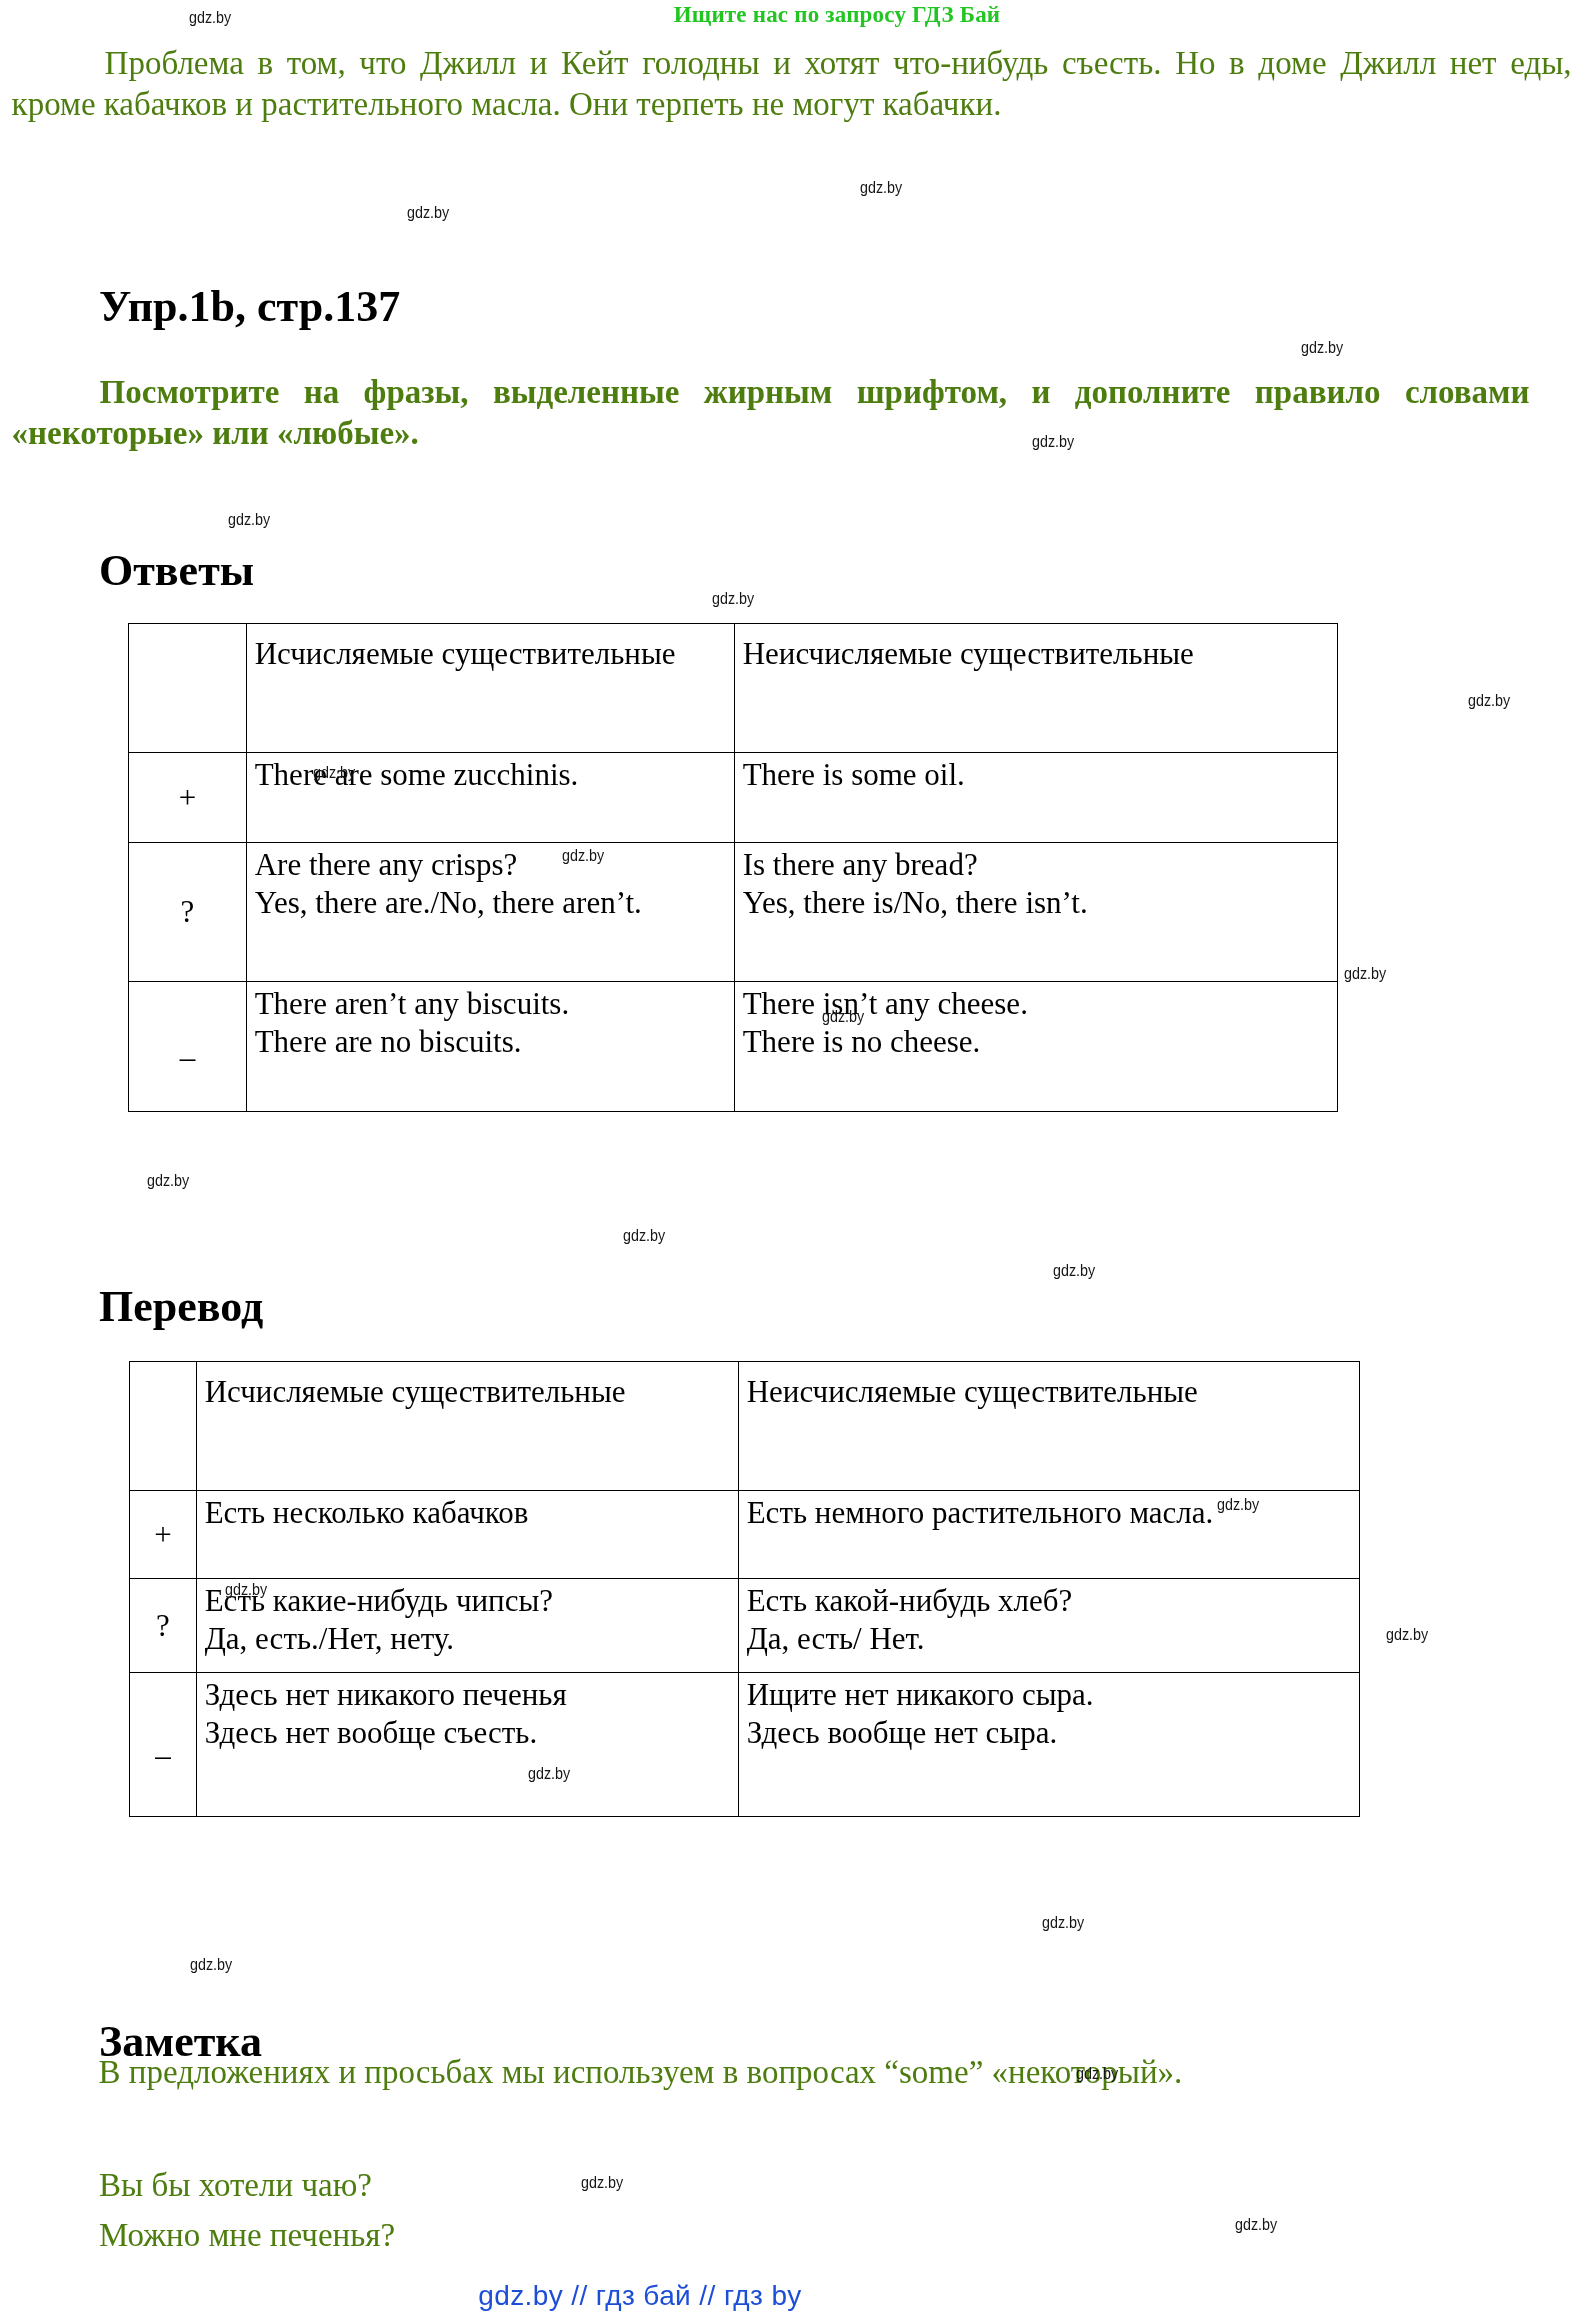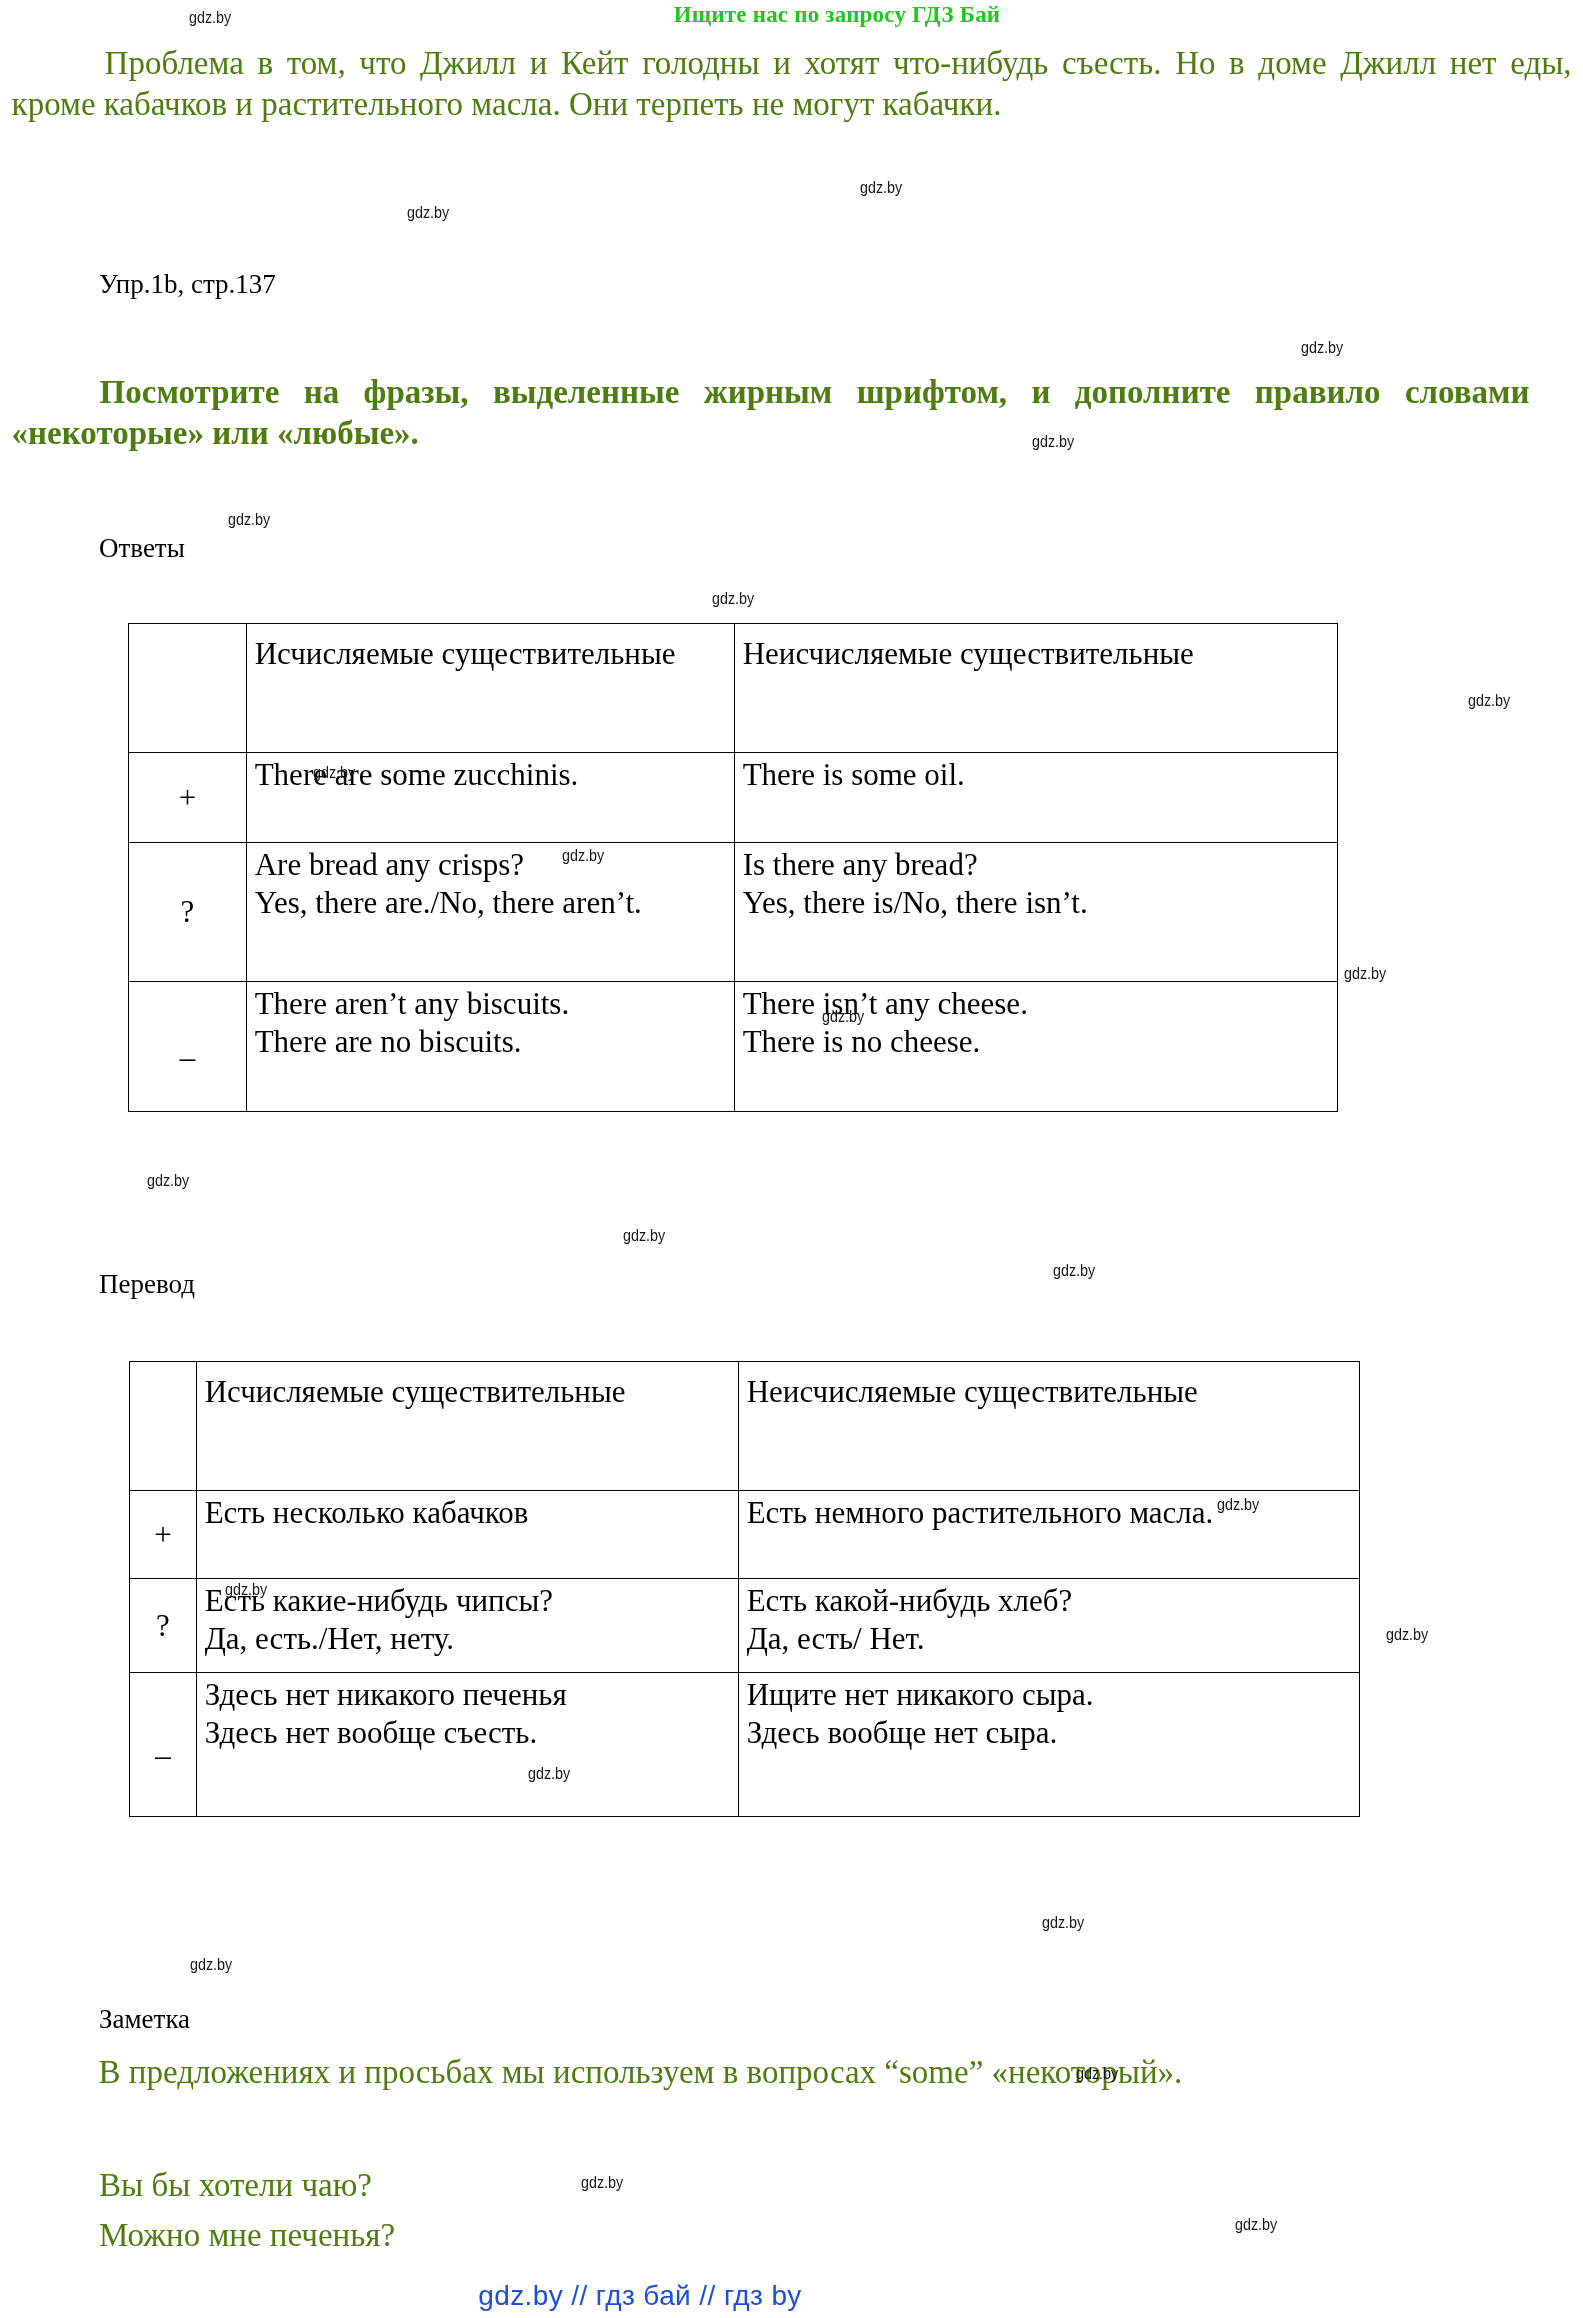--- a/index.html
+++ b/index.html
@@ -52,22 +52,23 @@
     font-size: 33px;
     line-height: 1.23;
     color: #4d7c0f;
   }
   .para.justify { text-align: justify; text-align-last: left; }
   .bold { font-weight: bold; }
 
   
   .heading {
     position: absolute;
-    font-size: 27px;
-    font-weight: normal;
+    font-size: 44px;
+    font-weight: bold;
+    margin-top: 12px;
   }
 
   
   .gtable {
     position: absolute;
     border-collapse: collapse;
     table-layout: fixed;
     background: transparent;
   }
   .gtable td {
@@ -137,21 +138,21 @@
           <span class="cellline">There are some zucchinis.</span>
         </td>
         <td>
           <span class="cellline">There is some oil.</span>
         </td>
       </tr>
 
       <tr>
         <td class="sign" style="height:138px;">?</td>
         <td>
-          <span class="cellline">Are bread any crisps?</span>
+          <span class="cellline">Are there any crisps?</span>
           <span class="cellline wrap">Yes, there are./No, there aren’t.</span>
         </td>
         <td>
           <span class="cellline">Is there any bread?</span>
           <span class="cellline">Yes, there is/No, there isn’t.</span>
         </td>
       </tr>
 
       <tr>
         <td class="sign" style="height:129px;">_</td>

